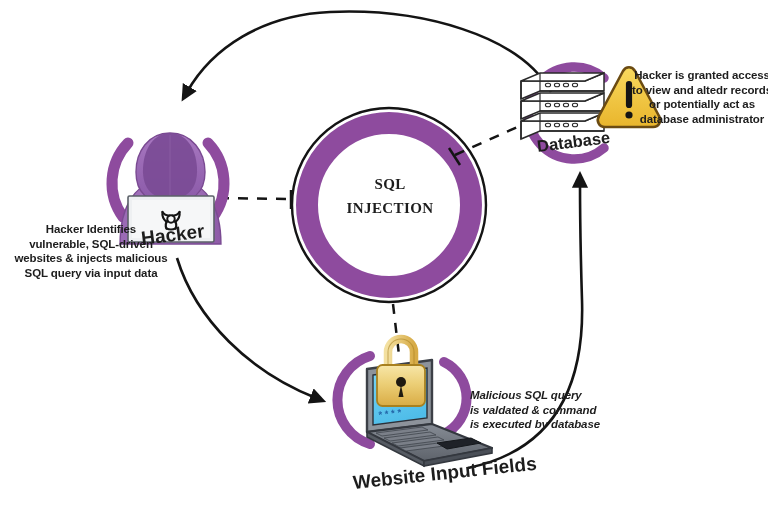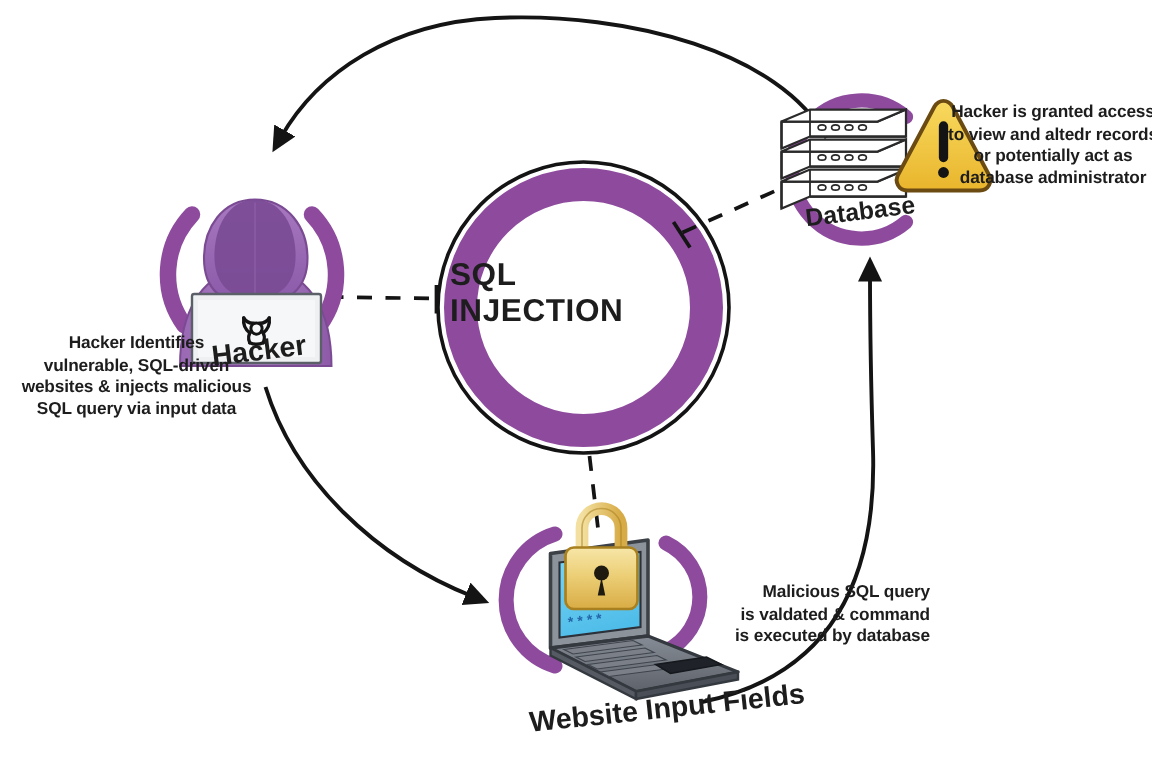--- a/index.html
+++ b/index.html
@@ -46,21 +46,22 @@
   #cap-database {
     left: 630px;
     top: 68px;
     width: 144px;
     text-align: center;
   }
   #cap-laptop {
     left: 470px;
     top: 388px;
     width: 150px;
-    text-align: right;
+    text-align: left;
+    font-style: italic;
   }
   .node-label {
     position: absolute;
     font-family: "Liberation Sans", sans-serif;
     font-weight: bold;
     color: #1d1d1d;
     white-space: nowrap;
   }
   #label-hacker {
     left: 140px;
@@ -81,23 +82,24 @@
     top: 472px;
     font-size: 19px;
     transform: rotate(-6deg);
     transform-origin: left top;
   }
   #center-text {
     position: absolute;
     left: 300px;
     top: 172px;
     width: 180px;
-    font-family: Liberation Sans, sans-serif;
+    text-align: center;
+    font-family: Liberation Serif, serif;
     font-weight: bold;
-    font-size: 21px;
+    font-size: 15px;
     line-height: 24px;
     color: #1d1d1d;
     letter-spacing: 0.4px;
     white-space: pre-line;
   }
 </style>
 </head>
 <body>
 
 <div id="canvas">

